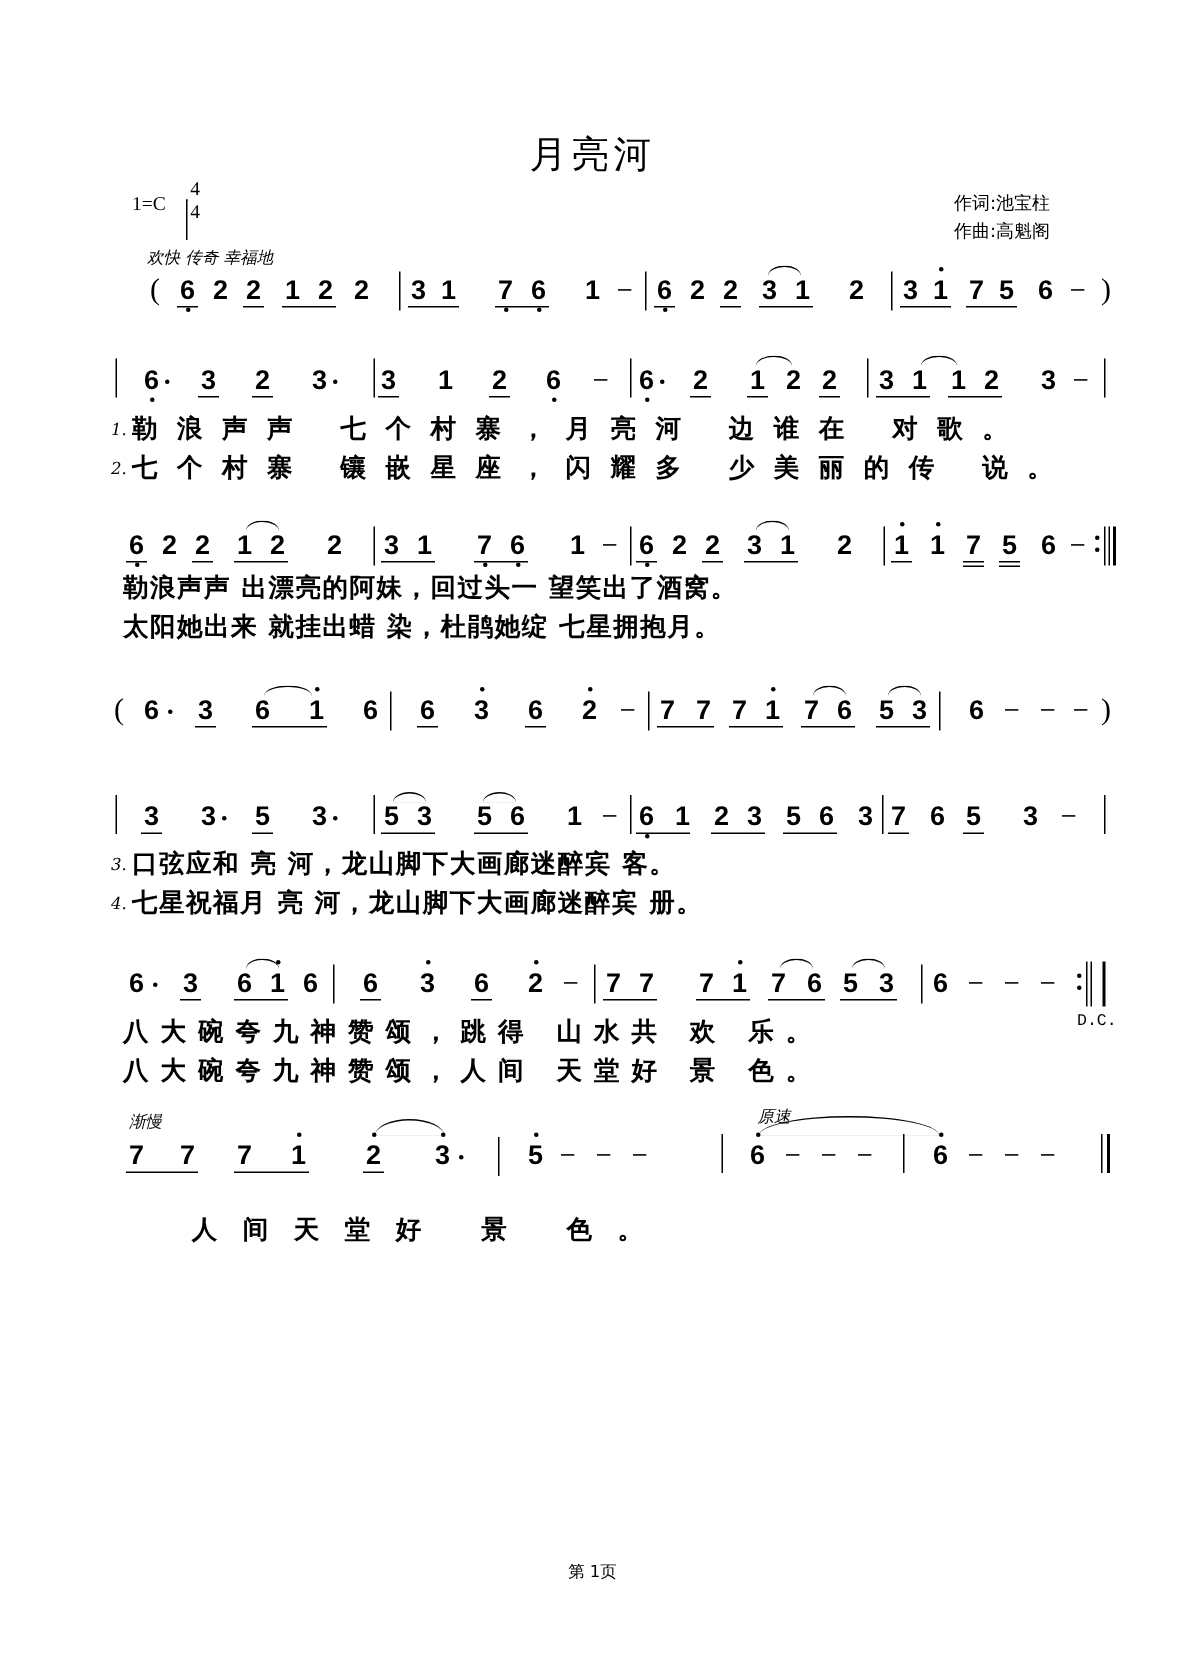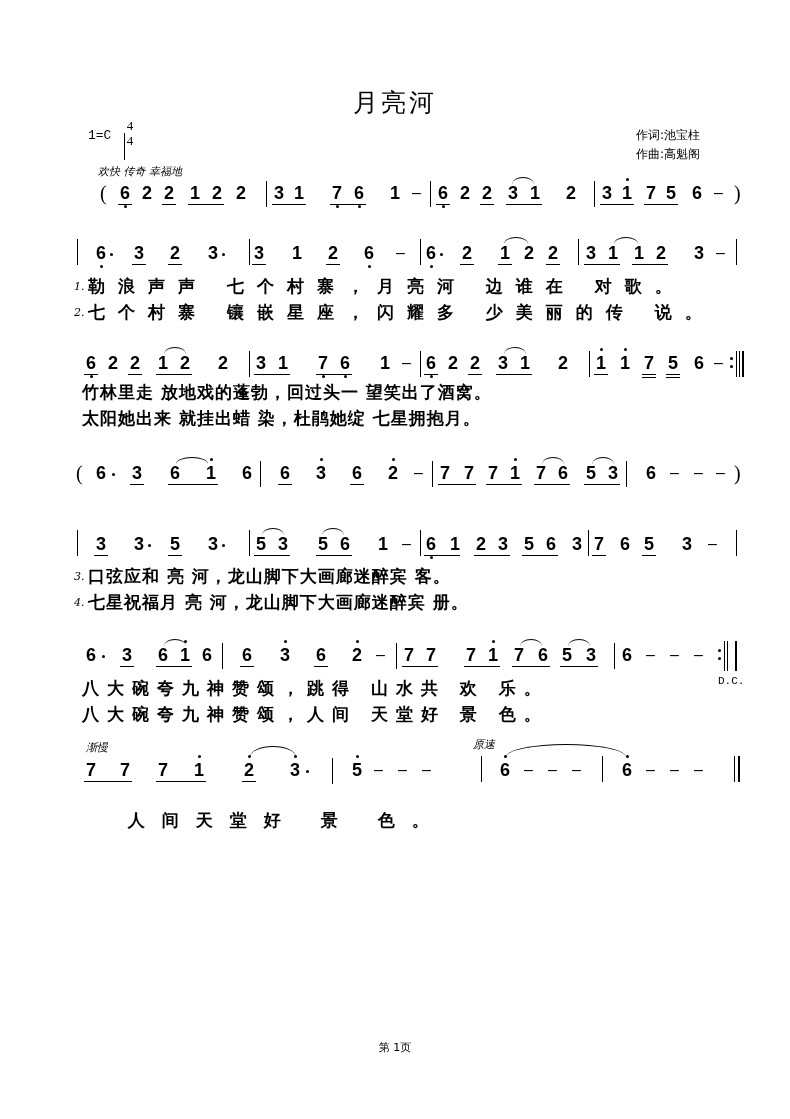--- a/index.html
+++ b/index.html
@@ -1,19 +1,19 @@
 <!DOCTYPE html>
 <html><head>
 <meta charset="utf-8">
 <style>
   html, body { margin:0; padding:0; background:#ffffff; }
   body { width:790px; height:1119px; position:relative; overflow:hidden; color:#000; font-family:"DejaVu Sans", sans-serif; }
   .abs { position:absolute; }
   .title { left:0; width:790px; top:86px; text-align:center; font-family:"DejaVu Serif", serif; font-size:25px; letter-spacing:3px; }
-  .key { left:88px; top:128px; font-family:Liberation Mono, monospace; font-size:13px; }
+  .key { left:88px; top:128px; font-family:Liberation Serif, serif; font-size:13px; }
   .frac { position:absolute; left:124px; top:118px; width:12px; text-align:center; font-family:"Liberation Serif", serif; font-size:13px; line-height:15px; }
   .frac .bar { border-top:1px solid #000; }
   .credit { left:636px; font-size:12px; line-height:16px; }
   .tempo { font-family:"DejaVu Serif", serif; font-style:italic; font-size:11px; }
   .row { position:absolute; left:0; width:790px; height:40px; }
   .n { position:absolute; font-family:"Liberation Sans", sans-serif; font-weight:bold; font-size:18px; line-height:20px; width:14px; text-align:center; }
   .n .hi { position:absolute; left:6px; top:-5px; width:3px; height:3px; background:#000; border-radius:50%; }
   .n .lo { position:absolute; left:6px; top:22px; width:3px; height:3px; background:#000; border-radius:50%; }
   .dash { position:absolute; font-family:"Liberation Sans", sans-serif; font-size:16px; line-height:20px; }
   .dotdur { position:absolute; width:3px; height:3px; background:#000; border-radius:50%; }
@@ -177,21 +177,21 @@
   <span class="n" style="left:692px;">6</span>
   <span class="dash" style="left:714px;">–</span>
   <span class="repeat-end" style="left:730px;top:-2px;">
     <span class="dotdur" style="left:0;top:6px;"></span>
     <span class="dotdur" style="left:0;top:14px;"></span>
     <span class="bar" style="left:6px;top:0;"></span>
     <span class="bar" style="left:9px;top:0;"></span>
     <span class="bar" style="left:12px;top:0;border-left-width:2px;"></span>
   </span>
 </div>
-<div class="lyr" style="left:82px;top:382px;letter-spacing:1px;">竹林里走 放地戏的蓬勃，回过头一 望笑出了酒窝。</div>
+<div class="lyr" style="left:82px;top:382px;letter-spacing:1px;">勒浪声声 出漂亮的阿妹，回过头一 望笑出了酒窝。</div>
 <div class="lyr" style="left:82px;top:408px;letter-spacing:1px;">太阳她出来 就挂出蜡 染，杜鹃她绽 七星拥抱月。</div>
 
 <div class="row" style="top:463px;">
   <span class="paren" style="left:76px;top:0;">(</span>
   <span class="n" style="left:94px;">6</span>
   <span class="dotdur" style="left:112px;top:10px;"></span>
   <span class="n" style="left:130px;">3</span>
   <span class="ul" style="left:130px;top:21px;width:14px;"></span>
   <span class="slur" style="left:176px;top:-6px;width:32px;"></span>
   <span class="n" style="left:168px;">6</span>
@@ -320,21 +320,21 @@
     <span class="bar" style="left:6px;top:0;height:30px;"></span>
     <span class="bar" style="left:9px;top:0;height:30px;"></span>
     <span class="bar" style="left:17px;top:0;height:30px;border-left-width:2px;"></span>
   </span>
   <span class="dc" style="left:718px;top:30px;">D.C.</span>
 </div>
 <div class="lyr" style="left:82px;top:678px;letter-spacing:8px;">八大碗夸九神赞颂，跳得 山水共 欢 乐。</div>
 <div class="lyr" style="left:82px;top:704px;letter-spacing:8px;">八大碗夸九神赞颂，人间 天堂好 景 色。</div>
 
 <div class="abs tempo" style="left:86px;top:740px;">渐慢</div>
-<div class="abs tempo" style="left:473px;top:737px;">原速</div>
+<div class="abs tempo" style="left:505px;top:737px;">原速</div>
 <div class="row" style="top:760px;">
   <span class="n" style="left:84px;">7</span>
   <span class="n" style="left:118px;">7</span>
   <span class="ul" style="left:84px;top:21px;width:48px;"></span>
   <span class="n" style="left:156px;">7</span>
   <span class="n" style="left:192px;">1<i class="hi"></i></span>
   <span class="ul" style="left:156px;top:21px;width:50px;"></span>
   <span class="slur" style="left:250px;top:-14px;width:46px;height:10px;"></span>
   <span class="n" style="left:242px;">2<i class="hi"></i></span>
   <span class="ul" style="left:242px;top:21px;width:14px;"></span>

